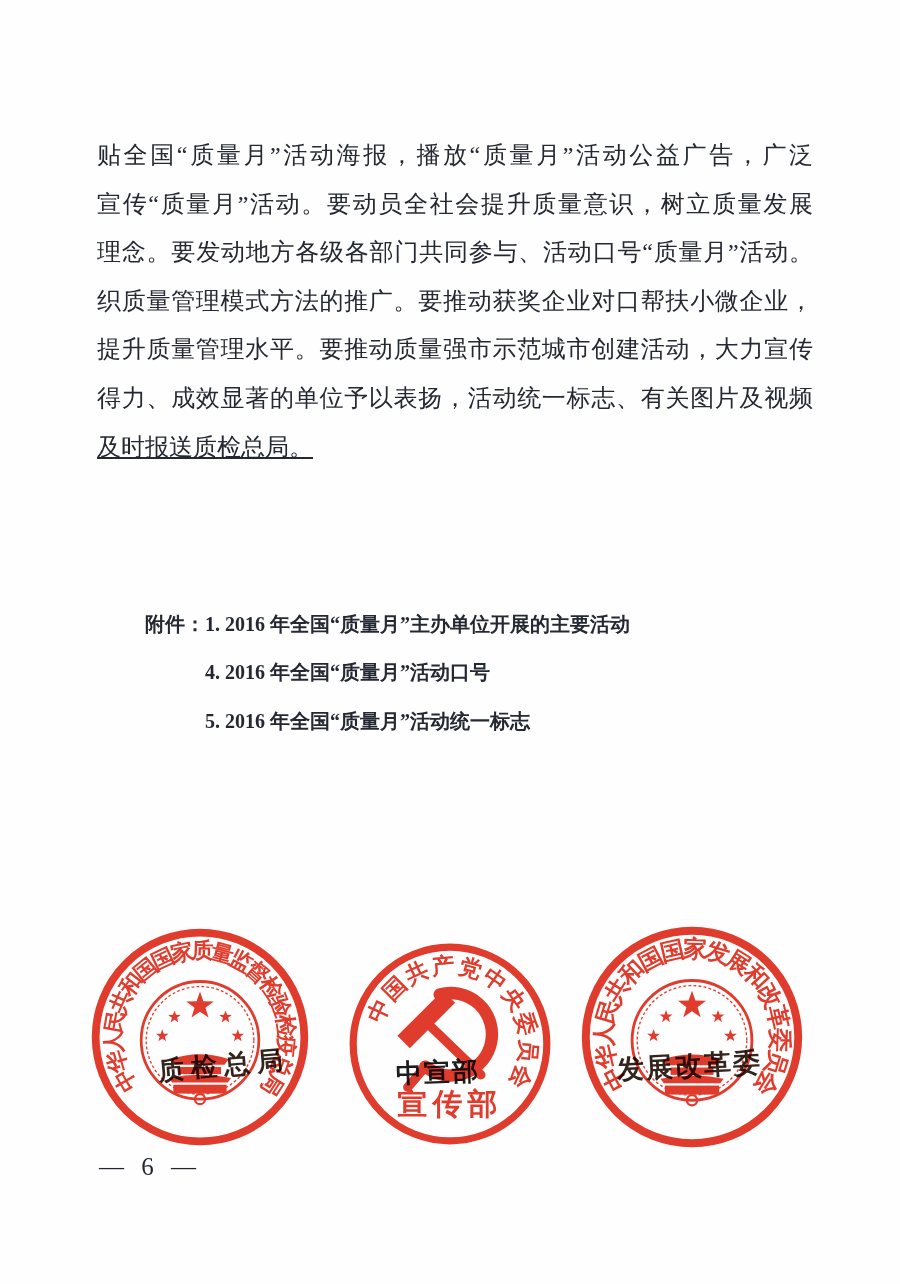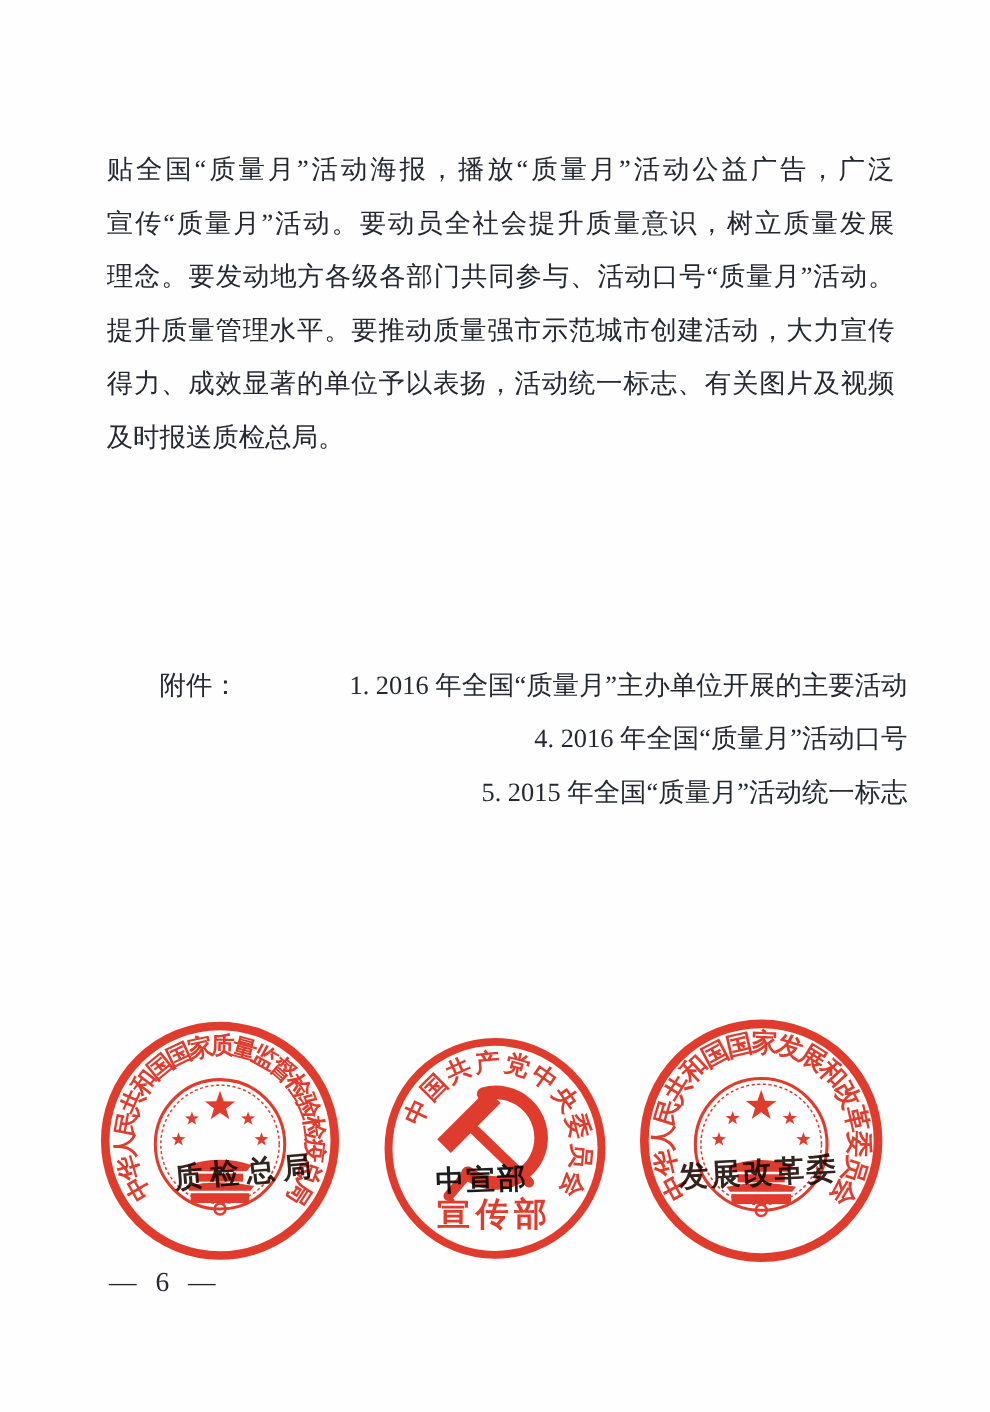--- a/index.html
+++ b/index.html
@@ -12,29 +12,29 @@
     position:relative;width:900px;height:1284px;margin:0 auto;
     background:#fefefe;overflow:hidden;
     font-family:"Liberation Serif","DejaVu Serif",serif;
   }
   
   .body-text{
     position:absolute;left:97px;top:131px;width:716px;
     font-size:24px;line-height:48.6px;color:var(--ink);
   }
   .body-line{text-align:justify;text-align-last:justify;}
-  .body-line.last{text-align:justify;text-align-last:left;}
+  .body-line.last{text-align:justify;text-align-last:left;text-decoration:underline;}
   
   .attachments{
     position:absolute;left:145px;top:600px;width:680px;
     display:flex;align-items:flex-start;
-    font-size:24px;line-height:48.4px;color:var(--ink);
+    font-size:20px;line-height:48.4px;color:var(--ink);font-weight:bold;
   }
   .att-label{flex:0 0 auto;white-space:nowrap;}
-  .att-items{flex:1 1 auto;text-align:right;}
+  .att-items{flex:1 1 auto;}
   .attachment-item{white-space:nowrap;}
   
   .seal{position:absolute;mix-blend-mode:multiply;opacity:.94;}
   .seal svg{display:block;width:100%;height:100%;}
   .seal text{
     font-family:"Liberation Serif","DejaVu Serif",serif;
     font-weight:700;fill:var(--seal-red);
   }
   .stroke{stroke:var(--seal-red);fill:none;}
   .fill{fill:var(--seal-red);stroke:none;}
@@ -65,31 +65,32 @@
     </g>
   </defs>
 </svg>
 
 <div class="page">
 
   <div class="body-text">
     <div class="body-line">贴全国“质量月”活动海报，播放“质量月”活动公益广告，广泛</div>
     <div class="body-line">宣传“质量月”活动。要动员全社会提升质量意识，树立质量发展</div>
     <div class="body-line">理念。要发动地方各级各部门共同参与、活动口号“质量月”活动。</div>
+    <div class="body-line">织质量管理模式方法的推广。要推动获奖企业对口帮扶小微企业，</div>
     <div class="body-line">提升质量管理水平。要推动质量强市示范城市创建活动，大力宣传</div>
     <div class="body-line">得力、成效显著的单位予以表扬，活动统一标志、有关图片及视频</div>
     <div class="body-line last">及时报送质检总局。</div>
   </div>
 
   <div class="attachments">
     <div class="att-label">附件：</div>
     <div class="att-items">
       <div class="attachment-item">1. 2016 年全国“质量月”主办单位开展的主要活动</div>
       <div class="attachment-item">4. 2016 年全国“质量月”活动口号</div>
-      <div class="attachment-item">5. 2015 年全国“质量月”活动统一标志</div>
+      <div class="attachment-item">5. 2016 年全国“质量月”活动统一标志</div>
     </div>
   </div>
 
   <div class="seal-overlay overlay-1">质检总局</div>
   <div class="seal-overlay overlay-2">中宣部</div>
   <div class="seal-overlay overlay-3">发展改革委</div>
 
   <div class="seal seal-1">
     <svg viewBox="0 0 200 200">
       <circle class="stroke" cx="100" cy="100" r="94" stroke-width="7"></circle>

